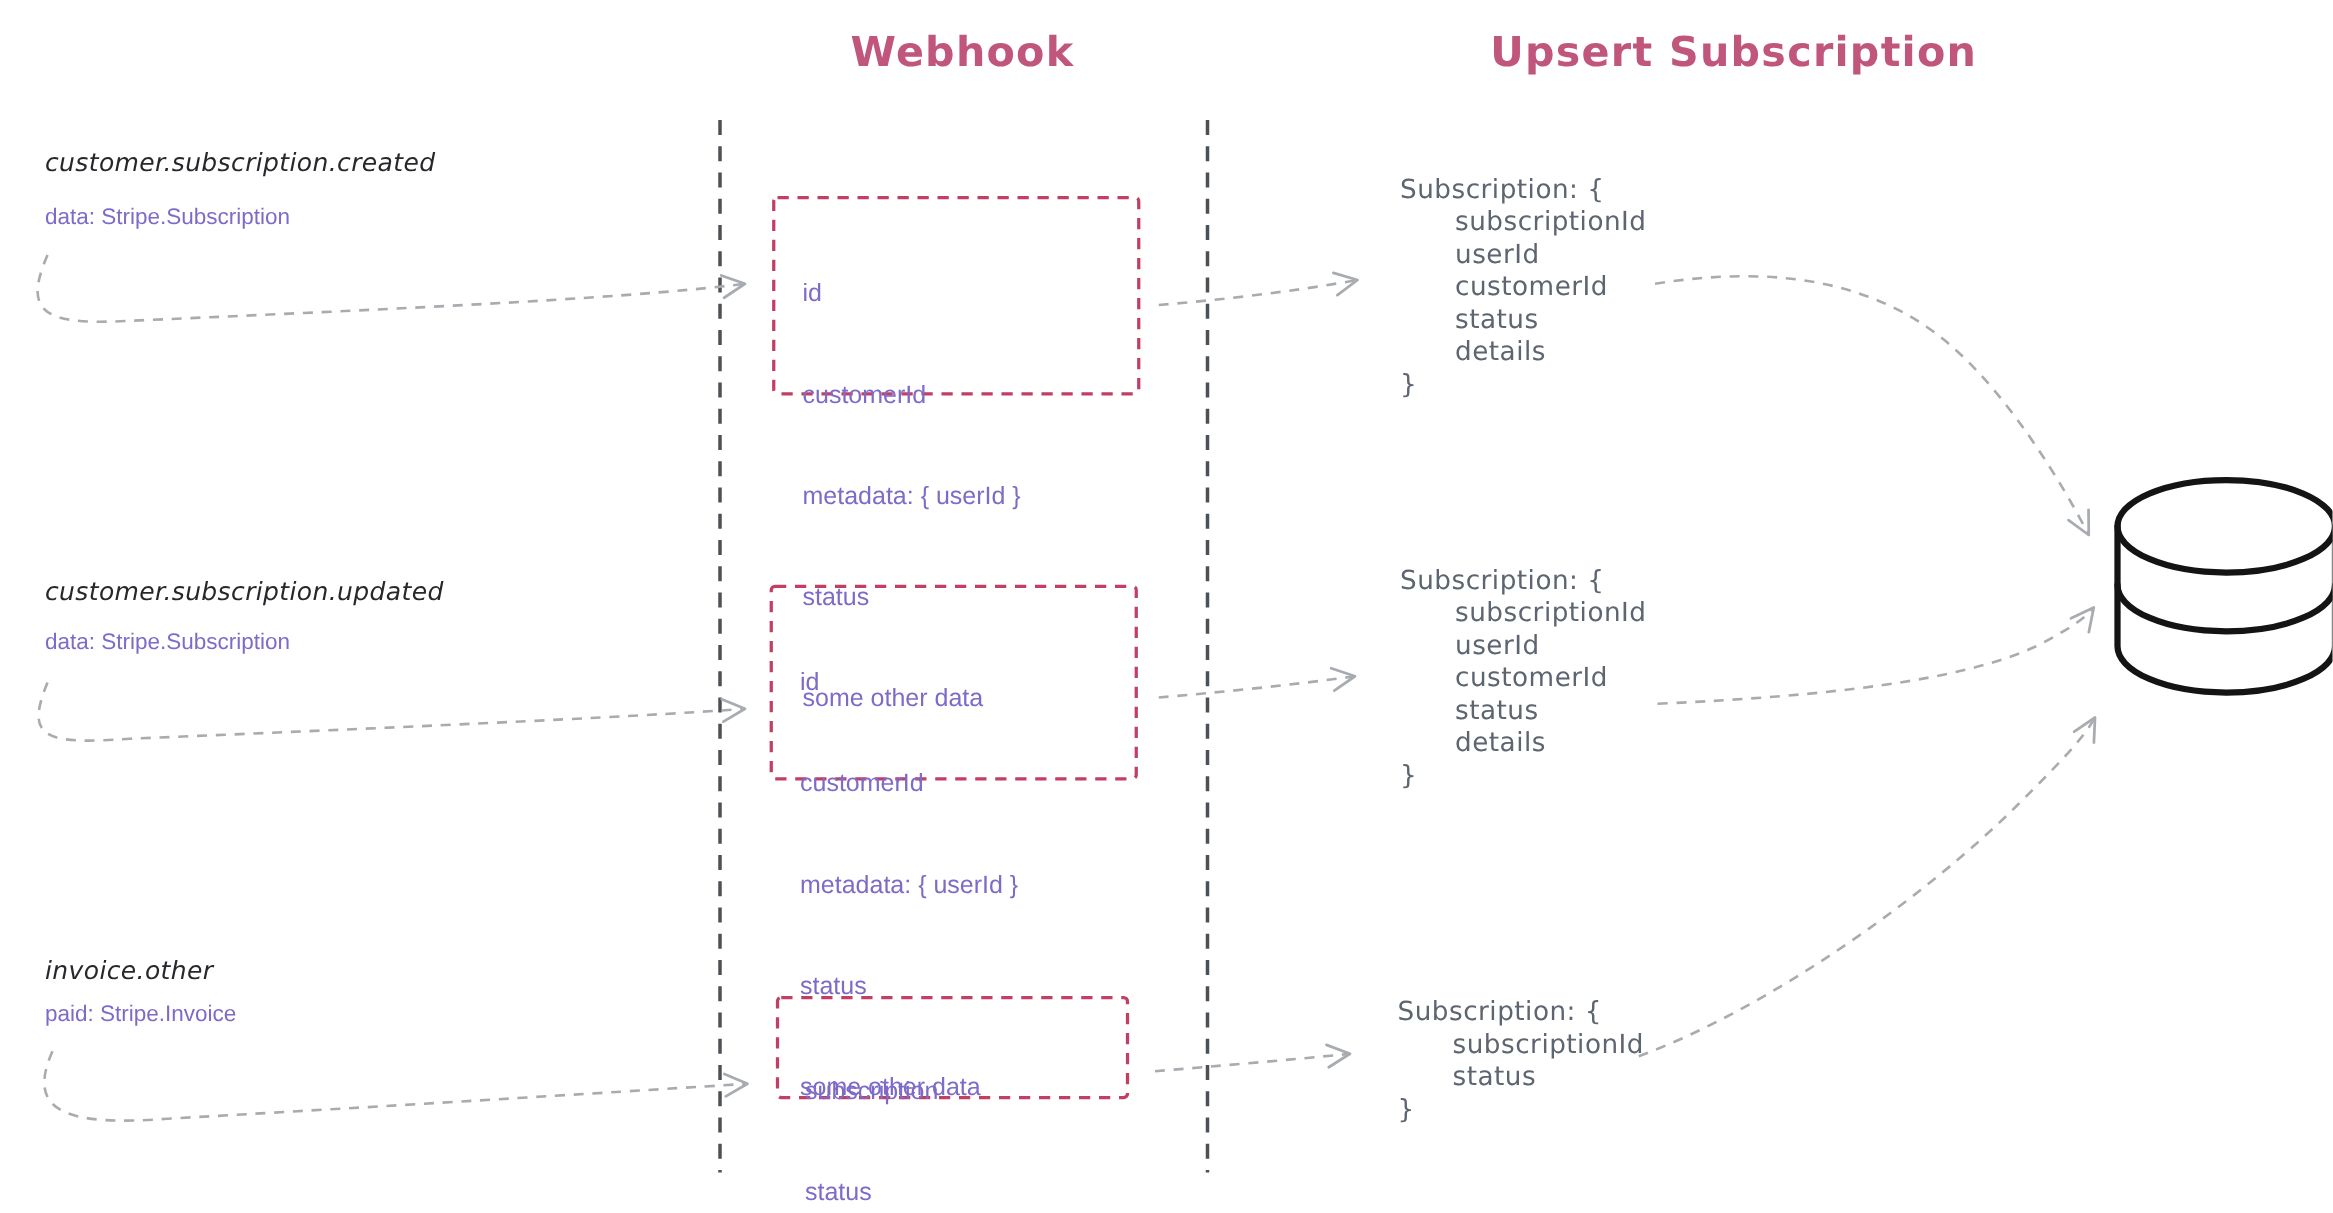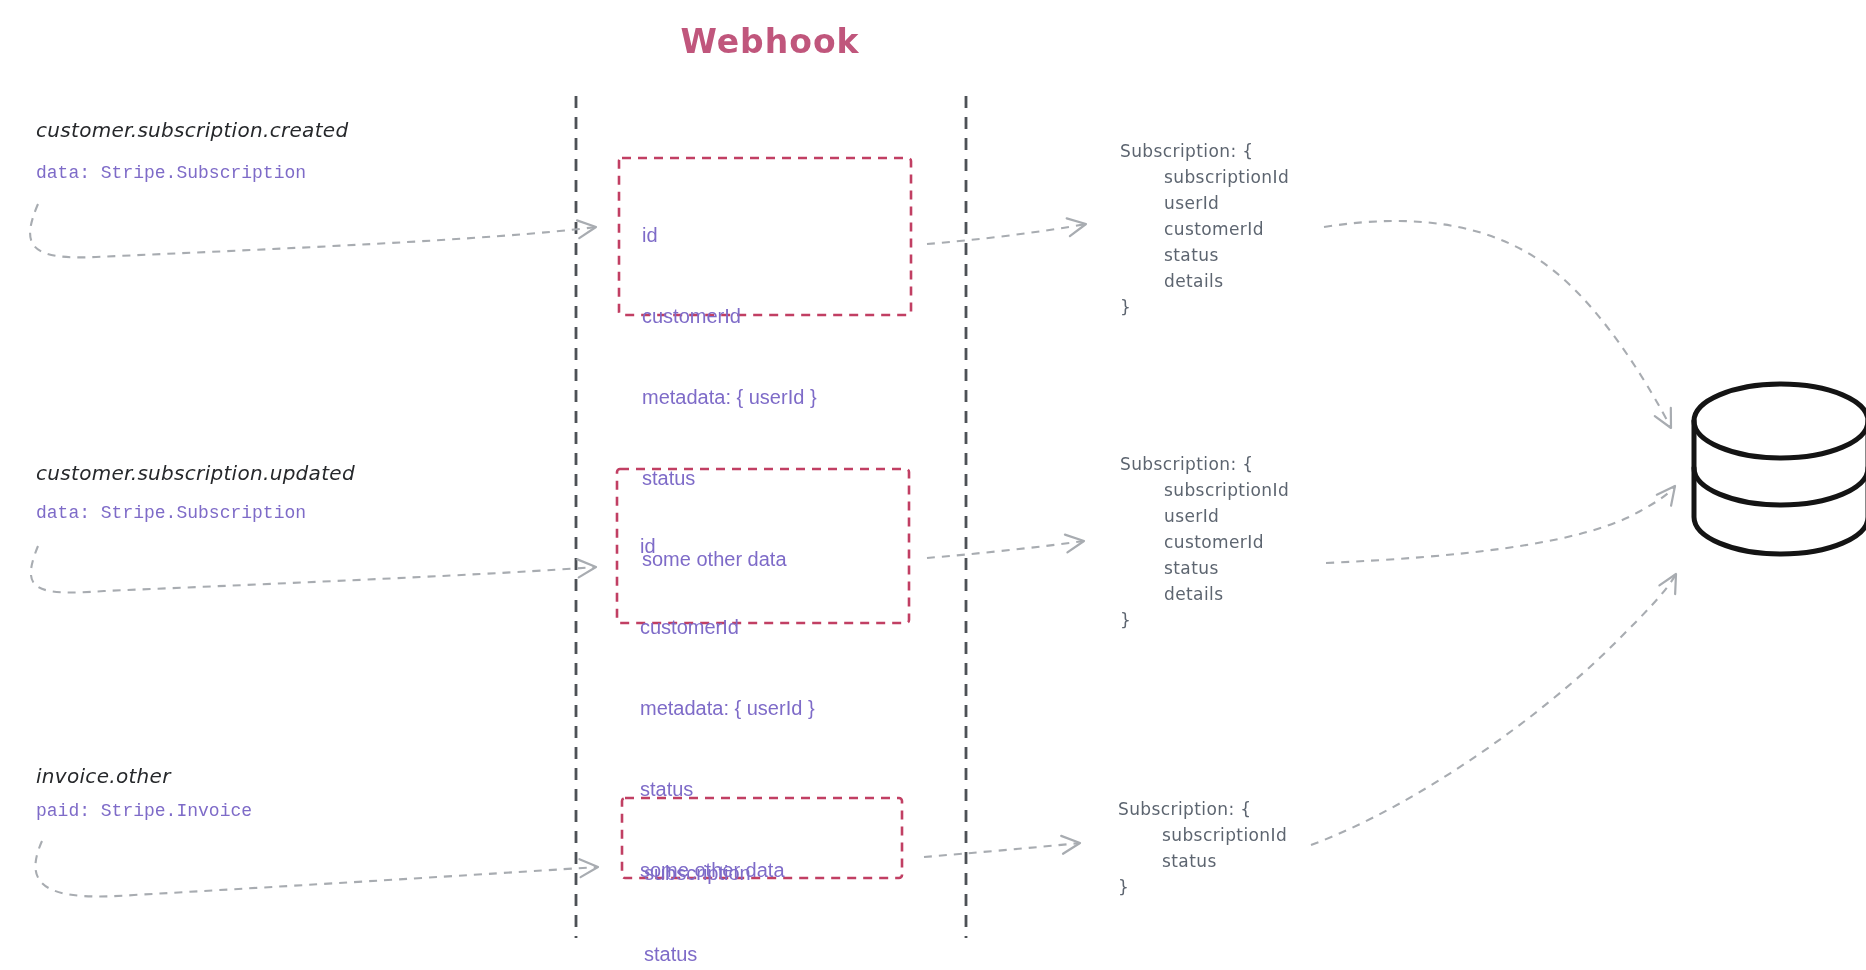--- a/index.html
+++ b/index.html
@@ -24,40 +24,40 @@
   .title.upsert{left:1138px;top:22px;width:450px;}
 
   .event-name{
     position:absolute;left:12px;
     font-size:20px;color:#26282b;line-height:24px;
     letter-spacing:0.3px;
     font-style:italic;
   }
   .event-data{
     position:absolute;left:12px;
-    font-family:Liberation Mono, monospace;
+    font-family:Liberation Sans, sans-serif;
     font-size:18px;color:#7e6bc8;line-height:24px;
   }
   .ev1-name{top:118px;} .ev1-data{top:161px;}
   .ev2-name{top:461px;text-align:center;} .ev2-data{top:501px;}
   .ev3-name{top:764px;} .ev3-data{top:799px;}
 
   .payload-text{
     position:absolute;
     font-family:Liberation Sans, sans-serif;
     font-size:20px;color:#7e6bc8;line-height:27px;
     white-space:pre;
   }
   .p1{left:618px;top:168px;}
   .p2{left:616px;top:479px;}
   .p3{left:620px;top:806px;}
 
   .result{
     position:absolute;
-    font-size:17px;color:#5d6570;line-height:26px;
+    font-size:21px;color:#5d6570;line-height:26px;
     letter-spacing:0.4px;
   }
   .result .fields{margin-left:44px;}
   .r1{left:1096px;top:138px;}
   .r2{left:1096px;top:451px;}
   .r3{left:1094px;top:796px;}
 </style>
 </head>
 <body>
 
@@ -92,20 +92,21 @@
     </g>
 
     <g stroke="#141414" stroke-width="5" fill="none" stroke-linecap="round" stroke-linejoin="round">
       <ellipse cx="1757" cy="421" rx="87" ry="37"></ellipse>
       <path d="M1670,421 L1670,517 A87,37 0 0 0 1844,517 L1844,421"></path>
       <path d="M1670,468 A87,37 0 0 0 1844,468"></path>
     </g>
   </svg>
 
   <div class="title webhook">Webhook</div>
+  <div class="title upsert">Upsert Subscription</div>
 
   <div class="event-name ev1-name">customer.subscription.created</div>
   <div class="event-data ev1-data">data: Stripe.Subscription</div>
 
   <div class="event-name ev2-name">customer.subscription.updated</div>
   <div class="event-data ev2-data">data: Stripe.Subscription</div>
 
   <div class="event-name ev3-name">invoice.other</div>
   <div class="event-data ev3-data">paid: Stripe.Invoice</div>
 

